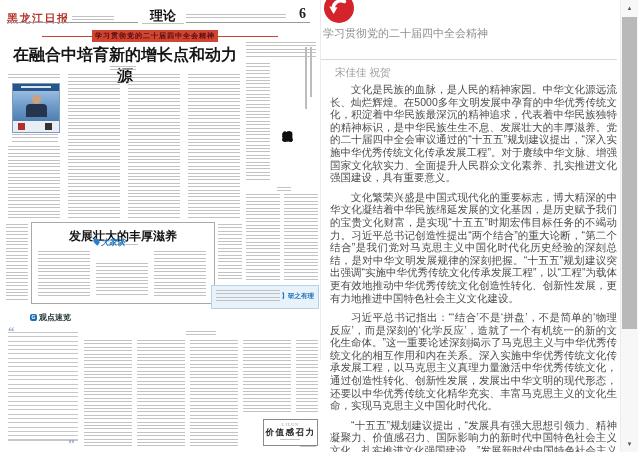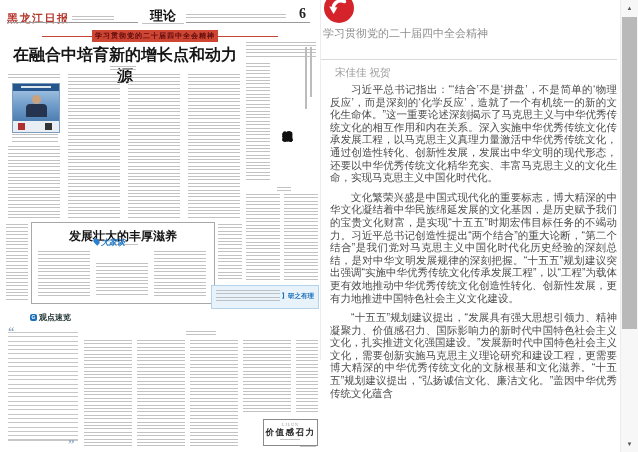--- a/index.html
+++ b/index.html
@@ -157,22 +157,23 @@
     <div class="back">
       <svg width="30" height="30" viewBox="0 0 30 30">
         <path d="M20.5 8.5 C 13.5 6.5, 9.5 10, 9 16" fill="none" stroke="#fff" stroke-width="3.4" stroke-linecap="round"></path>
         <path d="M9.6 21 L5.2 13.6 L13.4 14.4 Z" fill="#fff"></path>
       </svg>
     </div>
     <div class="kicker">学习贯彻党的二十届四中全会精神</div>
     <div class="rule"></div>
     <div class="byline">宋佳佳 祝贺</div>
     <div class="body-text">
+      <p>文化是民族的血脉，是人民的精神家园。中华文化源远流长、灿烂辉煌。在5000多年文明发展中孕育的中华优秀传统文化，积淀着中华民族最深沉的精神追求，代表着中华民族独特的精神标识，是中华民族生生不息、发展壮大的丰厚滋养。党的二十届四中全会审议通过的“十五五”规划建议提出，“深入实施中华优秀传统文化传承发展工程”。对于赓续中华文脉、增强国家文化软实力、全面提升人民群众文化素养、扎实推进文化强国建设，具有重要意义。</p>
+      <p>文化繁荣兴盛是中国式现代化的重要标志，博大精深的中华文化凝结着中华民族绵延发展的文化基因，是历史赋予我们的宝贵文化财富，是实现“十五五”时期宏伟目标任务的不竭动力。习近平总书记创造性提出“两个结合”的重大论断，“第二个结合”是我们党对马克思主义中国化时代化历史经验的深刻总结，是对中华文明发展规律的深刻把握。“十五五”规划建议突出强调“实施中华优秀传统文化传承发展工程”，以“工程”为载体更有效地推动中华优秀传统文化创造性转化、创新性发展，更有力地推进中国特色社会主义文化建设。</p>
       <p>习近平总书记指出：“‘结合’不是‘拼盘’，不是简单的‘物理反应’，而是深刻的‘化学反应’，造就了一个有机统一的新的文化生命体。”这一重要论述深刻揭示了马克思主义与中华优秀传统文化的相互作用和内在关系。深入实施中华优秀传统文化传承发展工程，以马克思主义真理力量激活中华优秀传统文化，通过创造性转化、创新性发展，发展出中华文明的现代形态，还要以中华优秀传统文化精华充实、丰富马克思主义的文化生命，实现马克思主义中国化时代化。</p>
-      <p>文化繁荣兴盛是中国式现代化的重要标志，博大精深的中华文化凝结着中华民族绵延发展的文化基因，是历史赋予我们的宝贵文化财富，是实现“十五五”时期宏伟目标任务的不竭动力。习近平总书记创造性提出“两个结合”的重大论断，“第二个结合”是我们党对马克思主义中国化时代化历史经验的深刻总结，是对中华文明发展规律的深刻把握。“十五五”规划建议突出强调“实施中华优秀传统文化传承发展工程”，以“工程”为载体更有效地推动中华优秀传统文化创造性转化、创新性发展，更有力地推进中国特色社会主义文化建设。</p>
       <p>“十五五”规划建议提出，“发展具有强大思想引领力、精神凝聚力、价值感召力、国际影响力的新时代中国特色社会主义文化，扎实推进文化强国建设。”发展新时代中国特色社会主义文化，需要创新实施马克思主义理论研究和建设工程，更需要博大精深的中华优秀传统文化的文脉根基和文化滋养。“十五五”规划建议提出，“弘扬诚信文化、廉洁文化。”盖因中华优秀传统文化蕴含</p>
     </div>
 
     <div class="sb">
       <div class="btn up">▲</div>
       <div class="thumb"></div>
       <div class="btn down">▼</div>
     </div>
   </div>
 </div>

